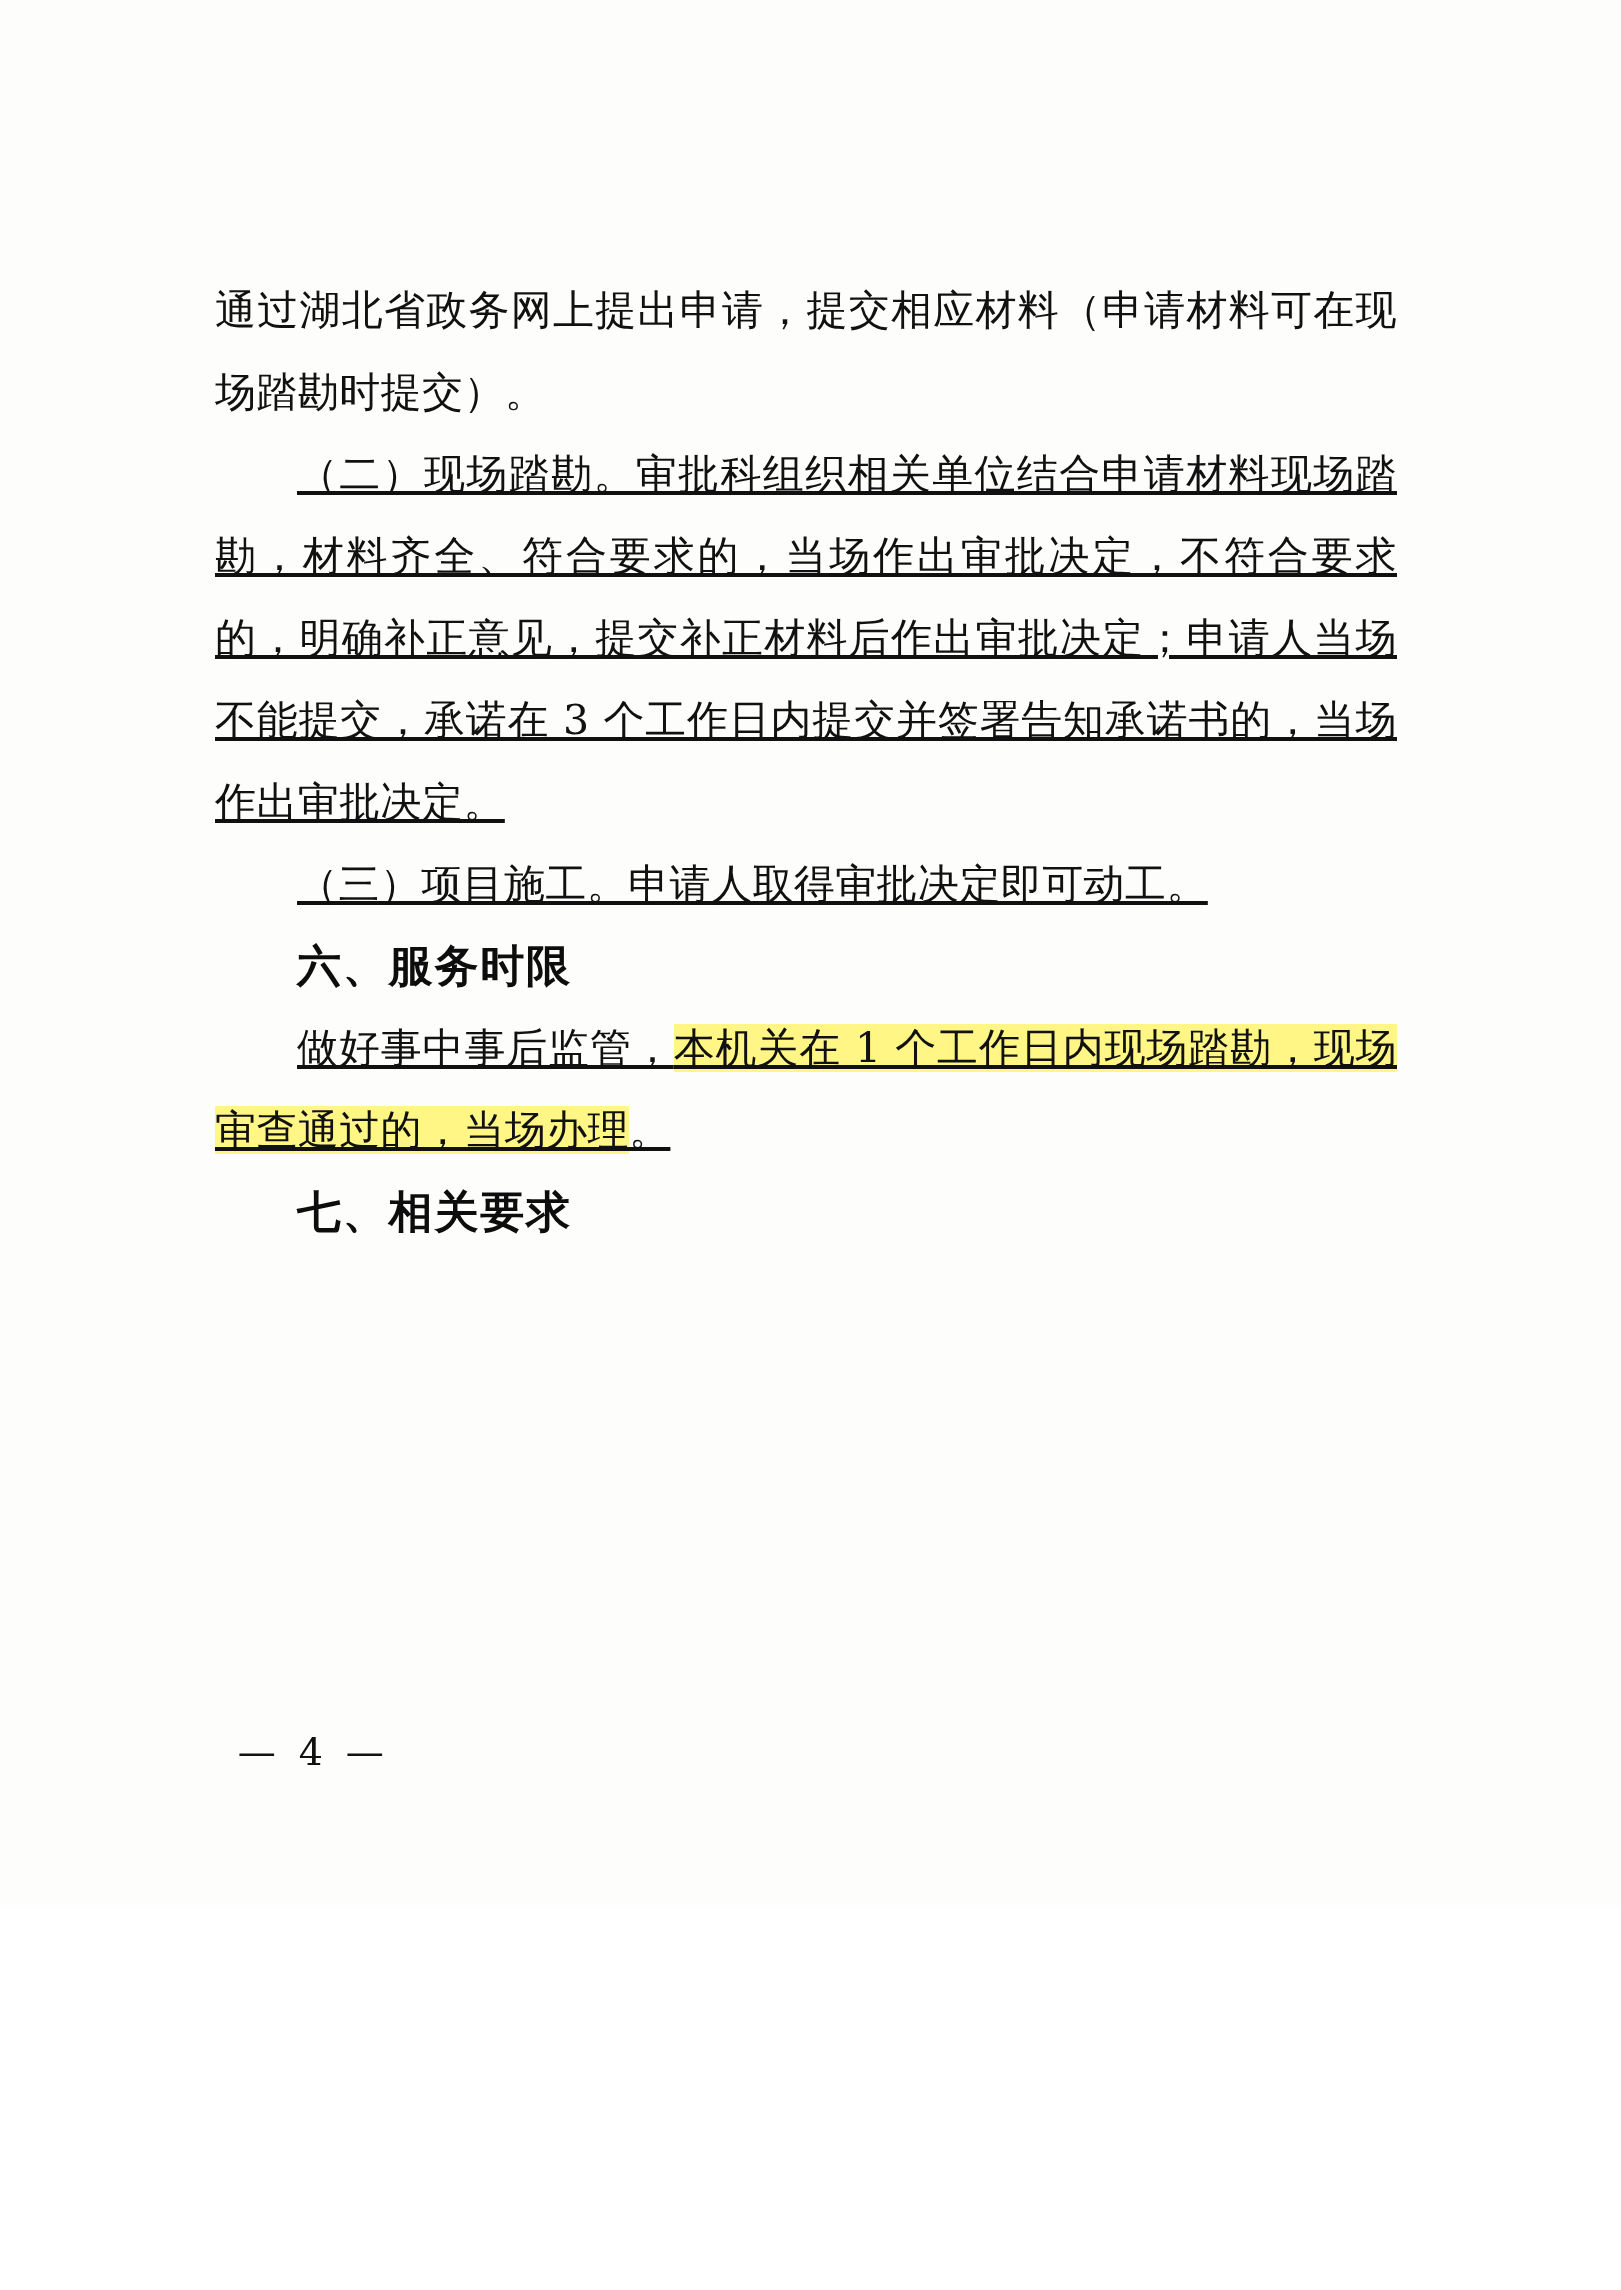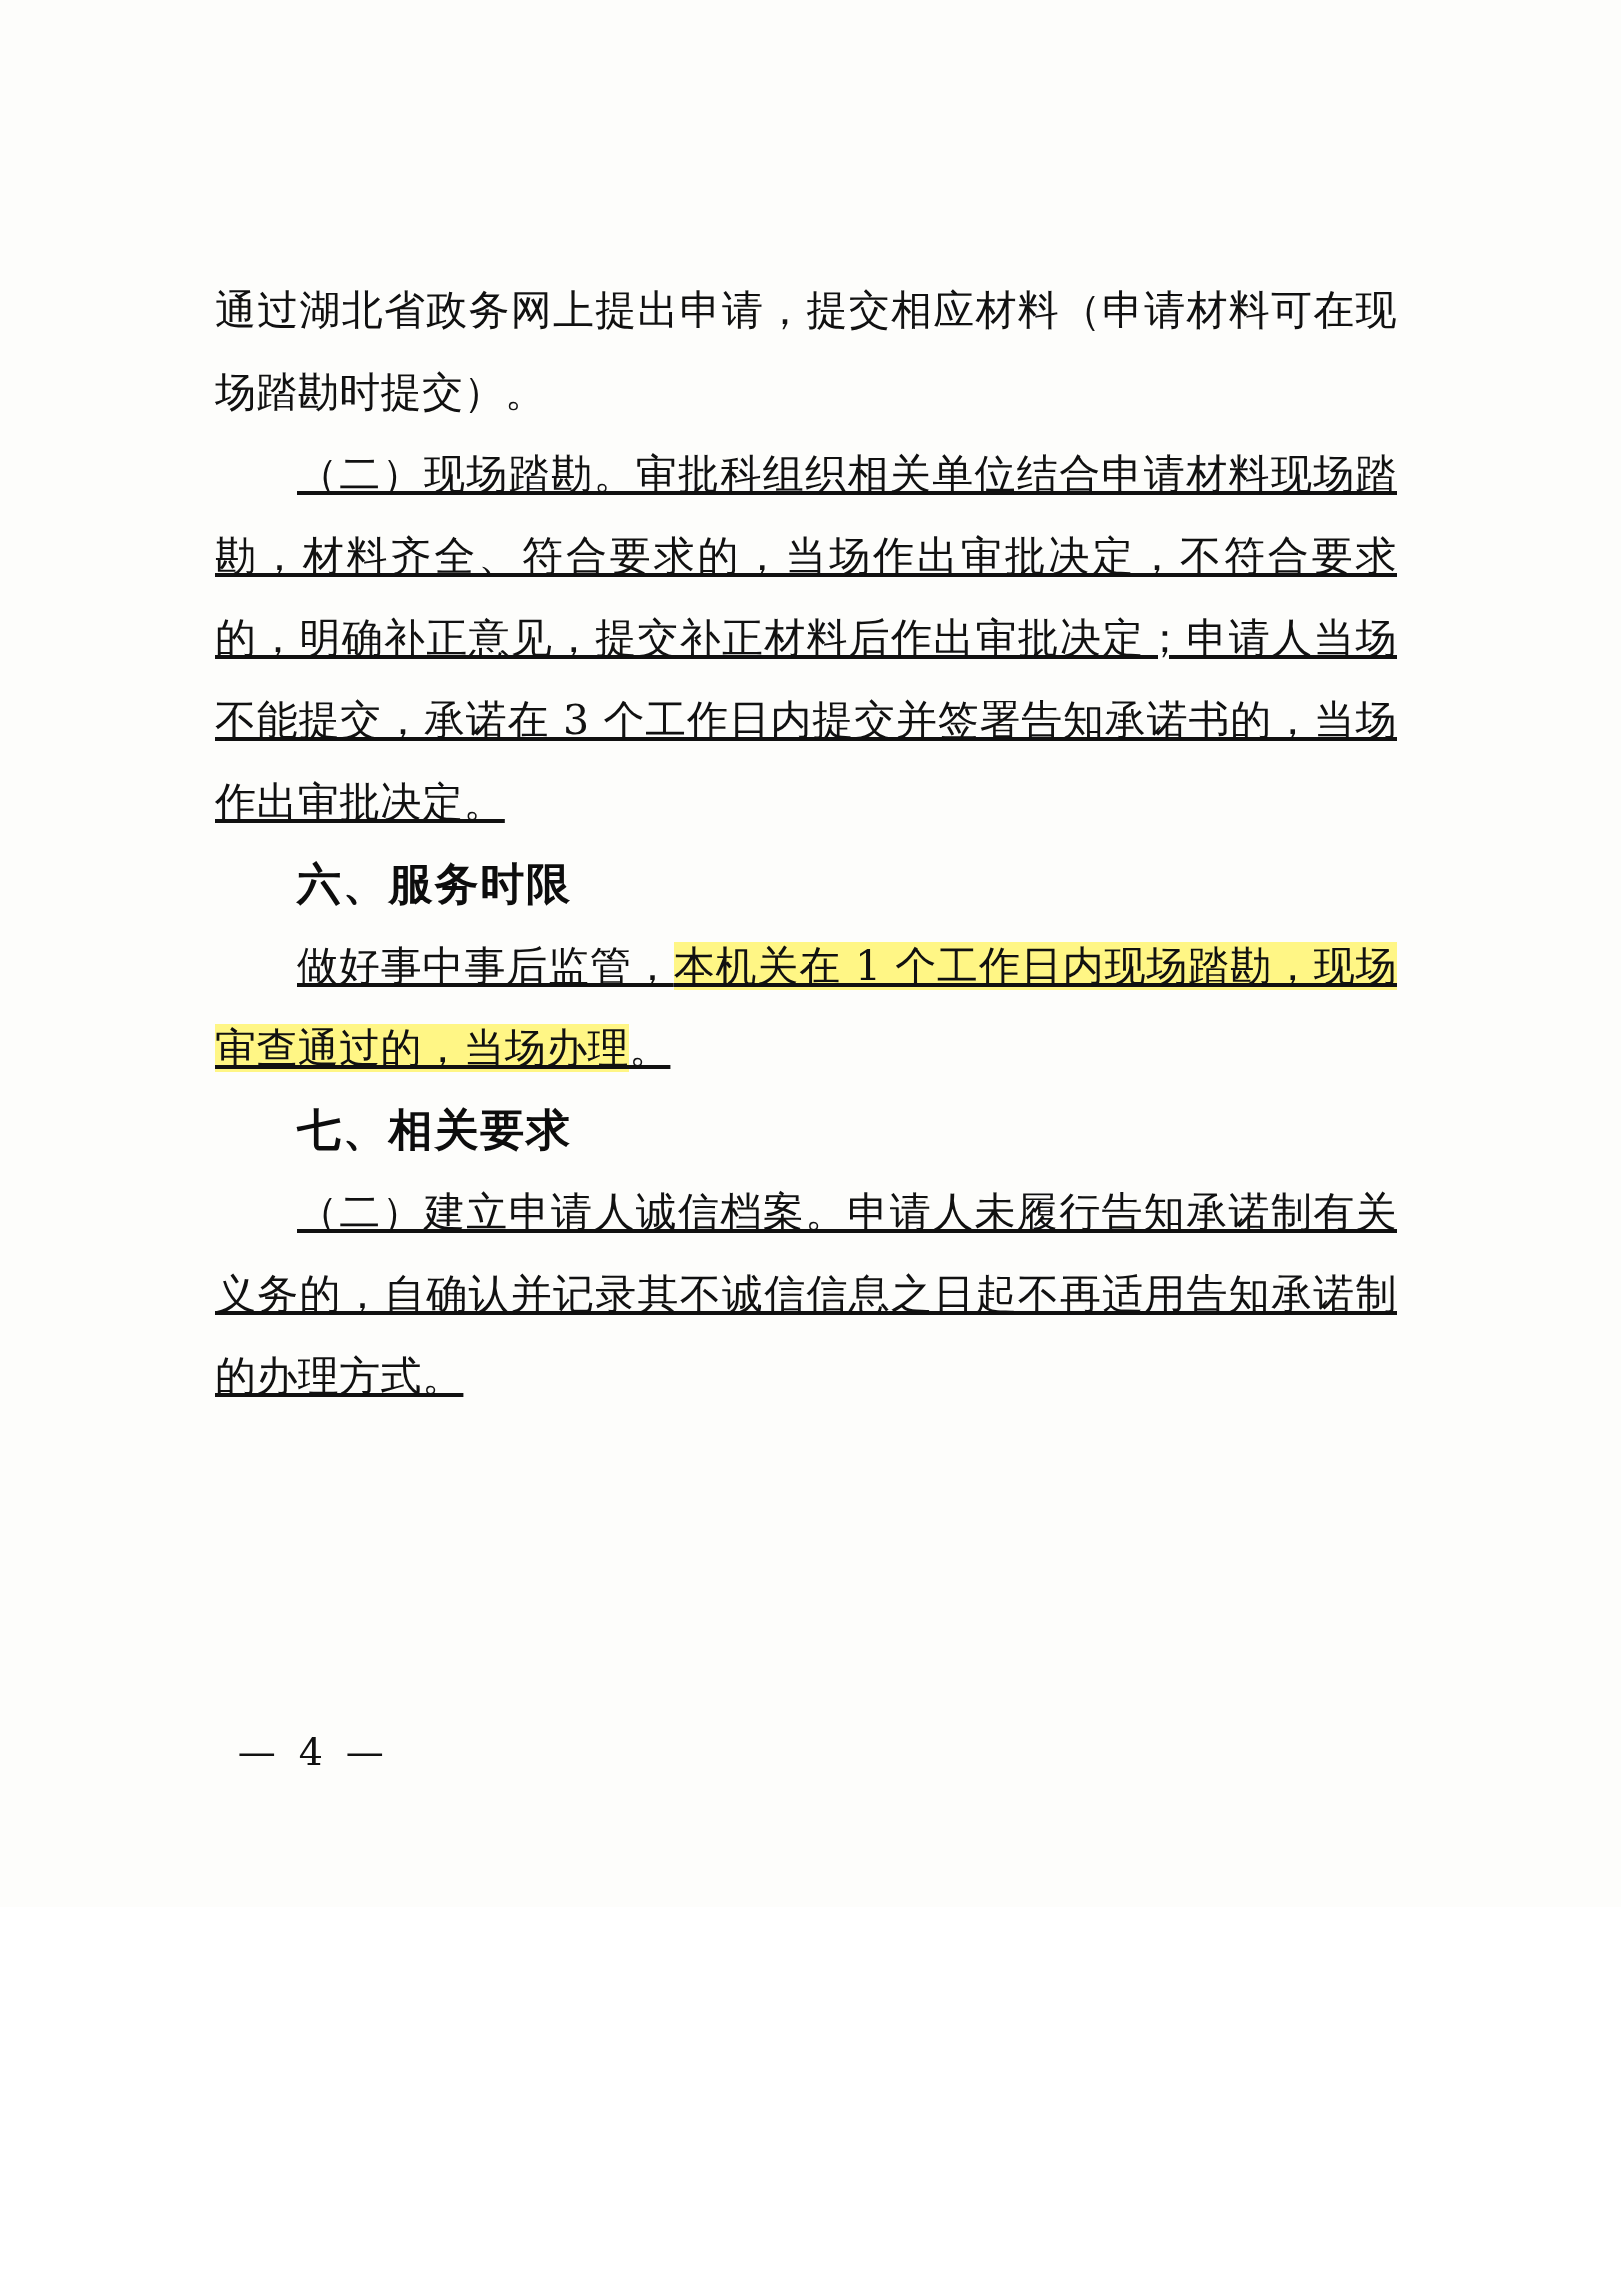--- a/index.html
+++ b/index.html
@@ -68,29 +68,29 @@
 <body>
 
 <div class="page">
 
   <div class="content">
 
     <p class="para">通过湖北省政务网上提出申请，提交相应材料（申请材料可在现场踏勘时提交）。</p>
 
     <p class="para indent">（二）现场踏勘。审批科组织相关单位结合申请材料现场踏勘，材料齐全、符合要求的，当场作出审批决定，不符合要求的，明确补正意见，提交补正材料后作出审批决定；申请人当场不能提交，承诺在 3 个工作日内提交并签署告知承诺书的，当场作出审批决定。</p>
 
+    <p class="para indent">（三）项目施工。申请人取得审批决定即可动工。</p>
 
     <p class="heading">六、服务时限</p>
 
     <p class="para indent"><span>做好事中事后监管，</span><span class="hl">本机关在 1 个工作日内现场踏勘，现场审查通过的，当场办理</span><span>。</span></p>
 
     <p class="heading">七、相关要求</p>
 
 
-    <p class="para indent">（二）建立申请人诚信档案。申请人未履行告知承诺制有关义务的，自确认并记录其不诚信信息之日起不再适用告知承诺制的办理方式。</p>
 
 
   </div>
 
   <div class="footer">
     <span class="footer-inner">— 4 —</span>
   </div>
 
 </div>
 

